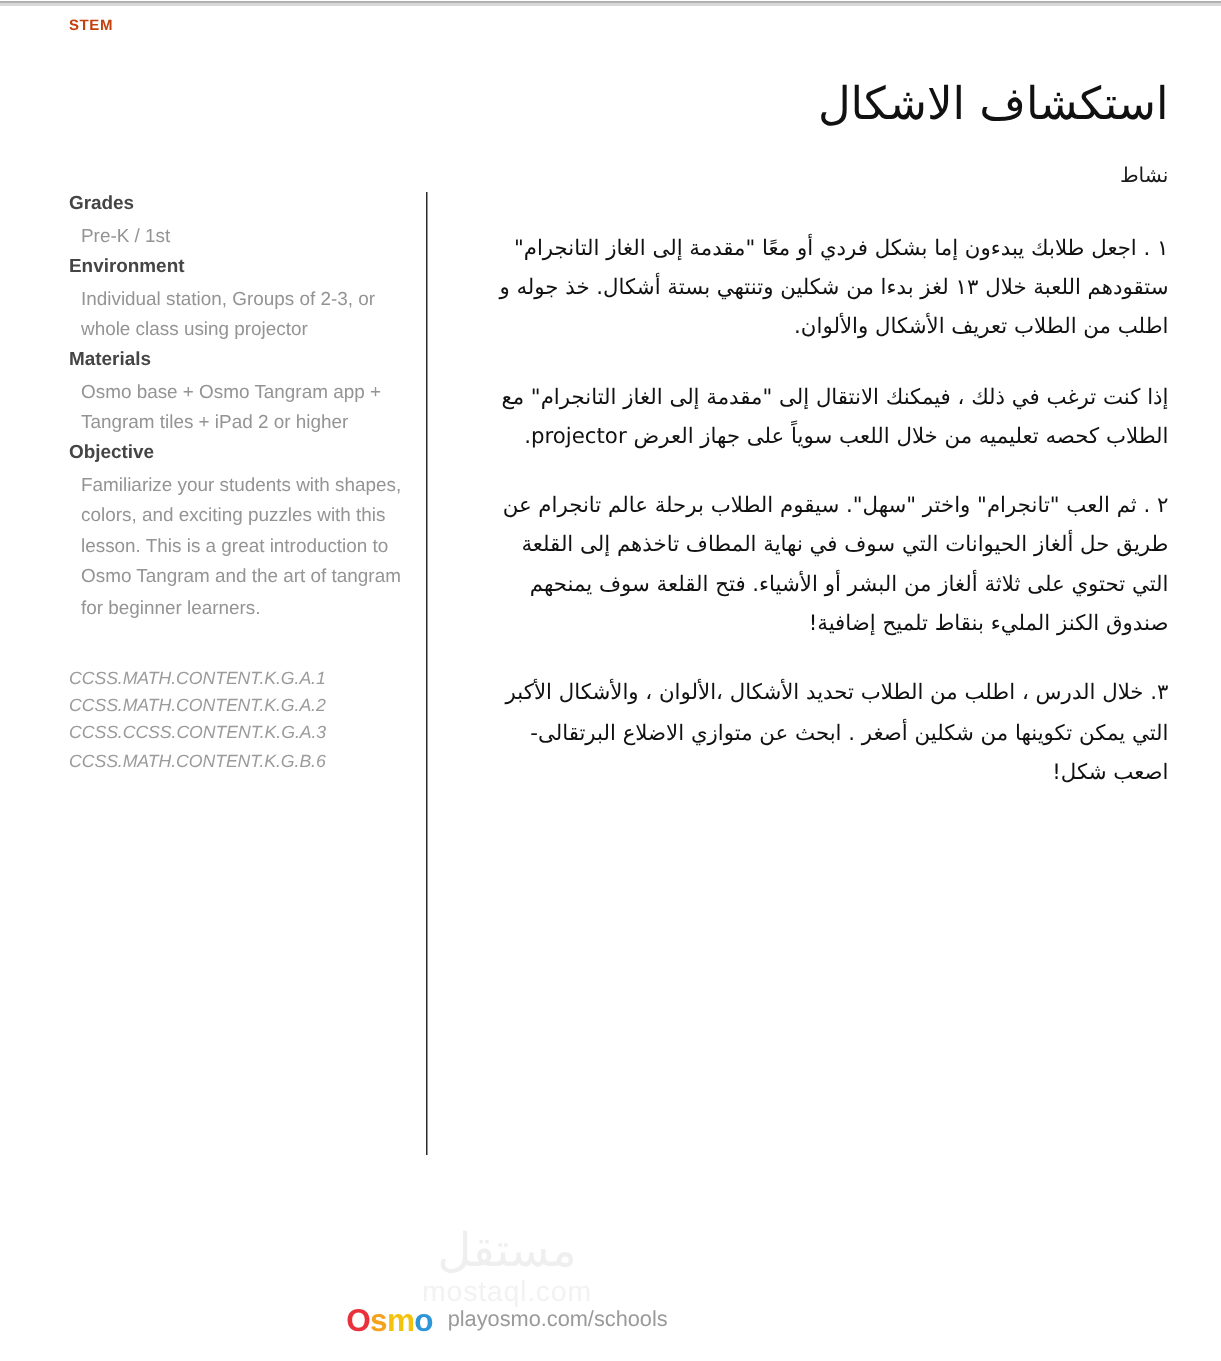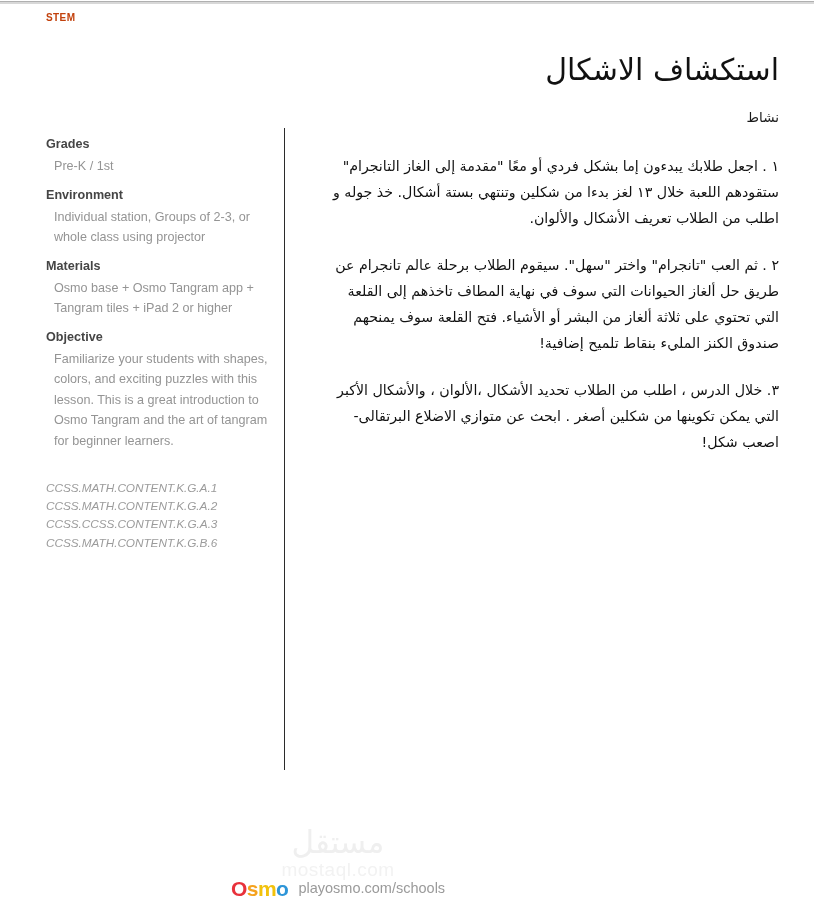--- a/index.html
+++ b/index.html
@@ -66,21 +66,21 @@
   #sidebar {
     position: absolute;
     left: 46px;
     top: 126px;
     width: 222px;
   }
   .side-heading {
     font-size: 12.6px;
     font-weight: bold;
     color: #454545;
-    margin: 9px 0 3px 0;
+    margin: 0 0 3px 0;
     line-height: 1.45;
   }
   .side-body {
     font-size: 12.6px;
     font-weight: 400;
     color: #949494;
     margin: 0 0 19px 8px;
     line-height: 1.62;
   }
   .side-body:last-child { margin-bottom: 0; }
@@ -117,21 +117,21 @@
     color: #111111;
     line-height: 1.85;
     margin: 0 0 20px 0;
     text-align: right;
   }
 
   
   #footer {
     position: absolute;
     left: 0;
-    bottom: 0;
+    bottom: 8px;
     width: 676px;
     height: 90px;
   }
   #watermark {
     position: absolute;
     left: 50%;
     transform: translateX(-50%);
     bottom: 28px;
     text-align: center;
     pointer-events: none;
@@ -209,20 +209,21 @@
     <div class="ccss-item">CCSS.MATH.CONTENT.K.G.A.1</div>
     <div class="ccss-item">CCSS.MATH.CONTENT.K.G.A.2</div>
     <div class="ccss-item">CCSS.CCSS.CONTENT.K.G.A.3</div>
     <div class="ccss-item">CCSS.MATH.CONTENT.K.G.B.6</div>
   </div>
 </aside>
 
 <main id="main">
   <p id="activity-label">نشاط</p>
   <p class="para">١ . اجعل طلابك يبدءون إما بشكل فردي أو معًا "مقدمة إلى الغاز التانجرام" ستقودهم اللعبة خلال ١٣ لغز بدءا من شكلين وتنتهي بستة أشكال. خذ جوله و اطلب من الطلاب تعريف الأشكال والألوان.</p>
+  <p class="para">إذا كنت ترغب في ذلك ، فيمكنك الانتقال إلى "مقدمة إلى الغاز التانجرام" مع الطلاب كحصه تعليميه من خلال اللعب سوياً على جهاز العرض projector.</p>
   <p class="para">٢ . ثم العب "تانجرام"  واختر "سهل". سيقوم الطلاب برحلة عالم تانجرام عن طريق حل ألغاز الحيوانات التي سوف في نهاية المطاف تاخذهم إلى القلعة التي تحتوي على ثلاثة ألغاز من البشر أو الأشياء. فتح القلعة سوف يمنحهم صندوق الكنز المليء بنقاط تلميح إضافية!</p>
   <p class="para">٣. خلال الدرس ، اطلب من الطلاب تحديد الأشكال ،الألوان ، والأشكال الأكبر التي يمكن تكوينها من شكلين أصغر . ابحث عن متوازي الاضلاع البرتقالى- اصعب شكل!</p>
 </main>
 
 <footer id="footer">
   <div id="watermark">
     <div id="watermark-ar">مستقل</div>
     <div id="watermark-en">mostaql.com</div>
   </div>
   <div id="footer-bar">

